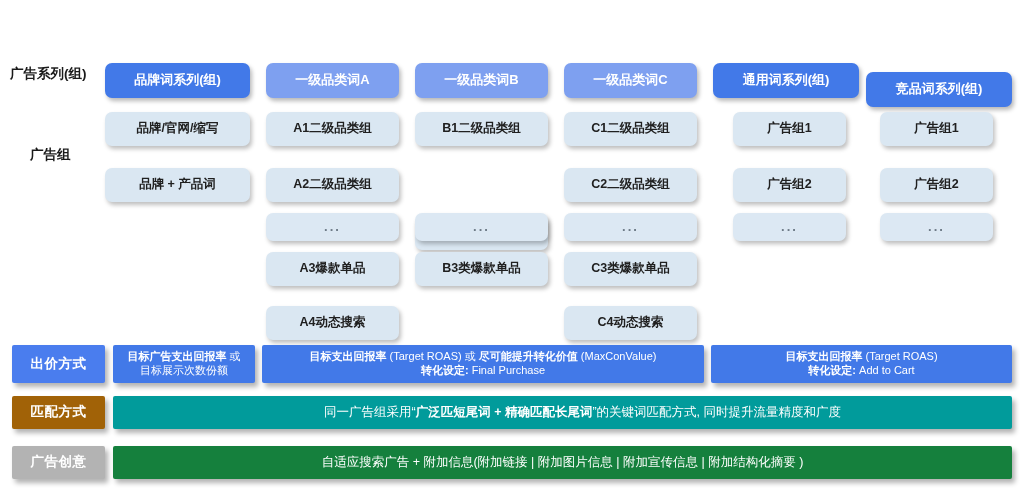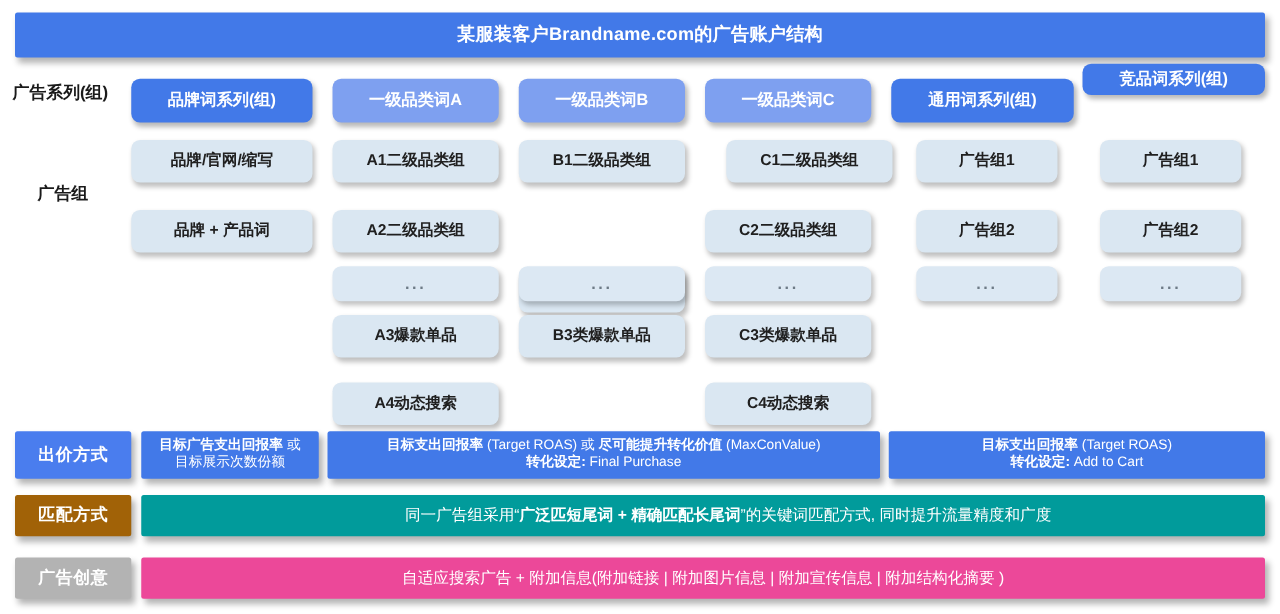--- a/index.html
+++ b/index.html
@@ -113,54 +113,51 @@
   .match-cell {
     background: #019B9B;
     color: #ffffff;
     font-size: 12.5px;
     font-weight: normal;
     padding-left: 40px;
   }
   .match-cell b { font-weight: bold; }
 
   .creative-cell {
-    background: #ec4899;
+    background: #15803d;
     color: #ffffff;
     font-size: 12.5px;
     font-weight: normal;
   }
 </style>
 </head>
 <body>
 
 <div class="canvas">
 
-  <div class="bx sq title-bar" style="left:12px; top:10px; width:1000px; height:36px;">
-    <span>某服装客户Brandname.com的广告账户结构</span>
-  </div>
 
   <div class="plainlabel" style="left:10px; top:65px;">广告系列(组)</div>
   <div class="plainlabel" style="left:30px; top:146px;">广告组</div>
 
   <div class="bx camp-dark" style="left:105px; top:63px; width:145px; height:35px;">
     <span>品牌词系列(组)</span>
   </div>
   <div class="bx camp-light" style="left:266px; top:63px; width:133px; height:35px;">
     <span>一级品类词A</span>
   </div>
   <div class="bx camp-light" style="left:415px; top:63px; width:133px; height:35px;">
     <span>一级品类词B</span>
   </div>
   <div class="bx camp-light" style="left:564px; top:63px; width:133px; height:35px;">
     <span>一级品类词C</span>
   </div>
   <div class="bx camp-dark" style="left:713px; top:63px; width:146px; height:35px;">
     <span>通用词系列(组)</span>
   </div>
-  <div class="bx camp-dark" style="left:866px; top:51px; width:146px; height:25px;">
+  <div class="bx camp-dark" style="left:866px; top:72px; width:146px; height:35px;">
     <span>竞品词系列(组)</span>
   </div>
 
   <div class="bx adgroup" style="left:105px; top:112px; width:145px; height:34px;">
     <span>品牌/官网/缩写</span>
   </div>
   <div class="bx adgroup" style="left:105px; top:168px; width:145px; height:34px;">
     <span>品牌 + 产品词</span>
   </div>
 
@@ -186,21 +183,21 @@
   <div class="bx adgroup" style="left:415px; top:168px; width:133px; height:34px;margin-top:48px;">
     <span>B2二级品类组</span>
   </div>
   <div class="bx adgroup ellipsis" style="left:415px; top:213px; width:133px; height:28px;">
     <span>...</span>
   </div>
   <div class="bx adgroup" style="left:415px; top:252px; width:133px; height:34px;">
     <span>B3类爆款单品</span>
   </div>
 
-  <div class="bx adgroup" style="left:581px; top:112px; width:133px; height:34px;">
+  <div class="bx adgroup" style="left:564px; top:112px; width:133px; height:34px;">
     <span>C1二级品类组</span>
   </div>
   <div class="bx adgroup" style="left:564px; top:168px; width:133px; height:34px;">
     <span>C2二级品类组</span>
   </div>
   <div class="bx adgroup ellipsis" style="left:564px; top:213px; width:133px; height:28px;">
     <span>...</span>
   </div>
   <div class="bx adgroup" style="left:564px; top:252px; width:133px; height:34px;">
     <span>C3类爆款单品</span>

